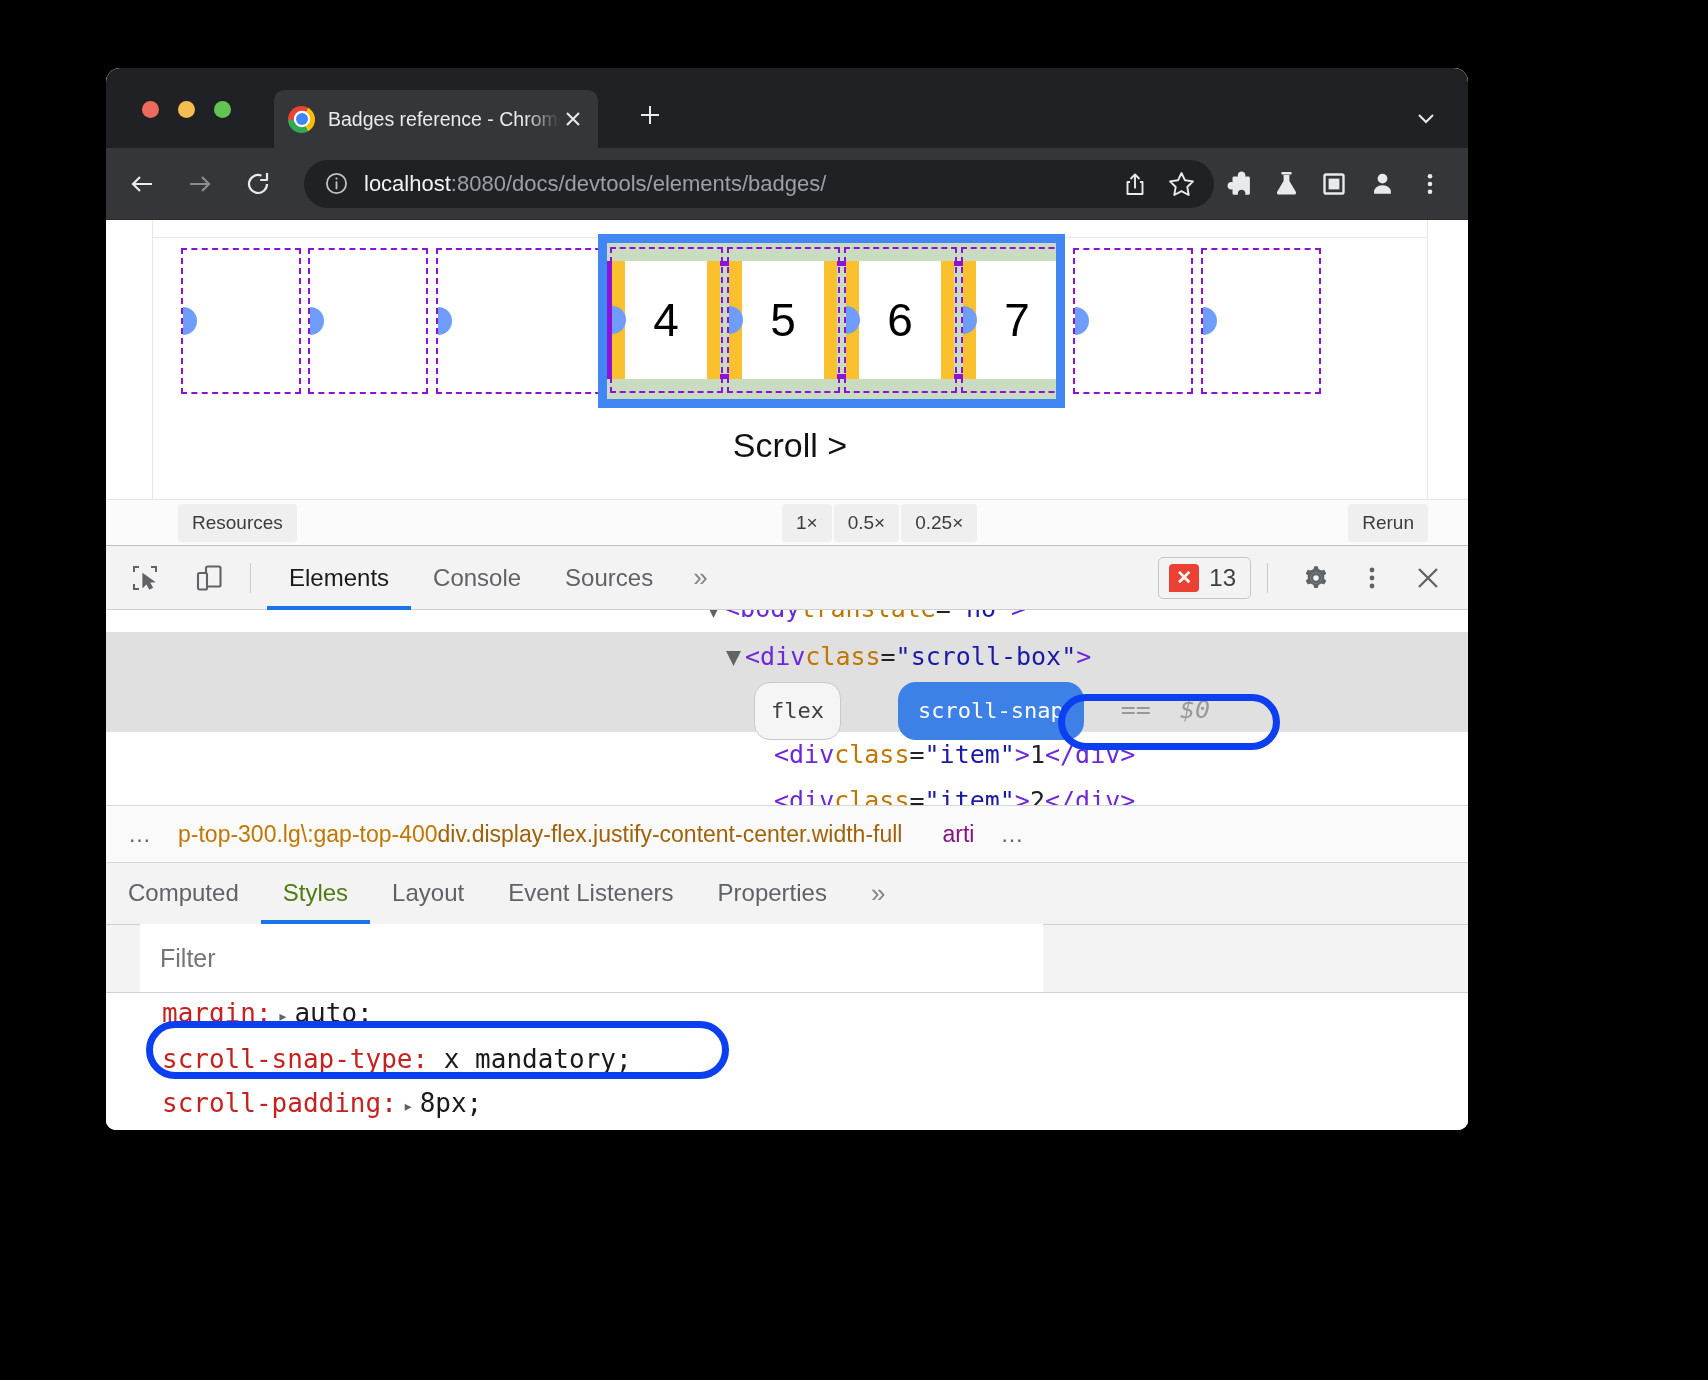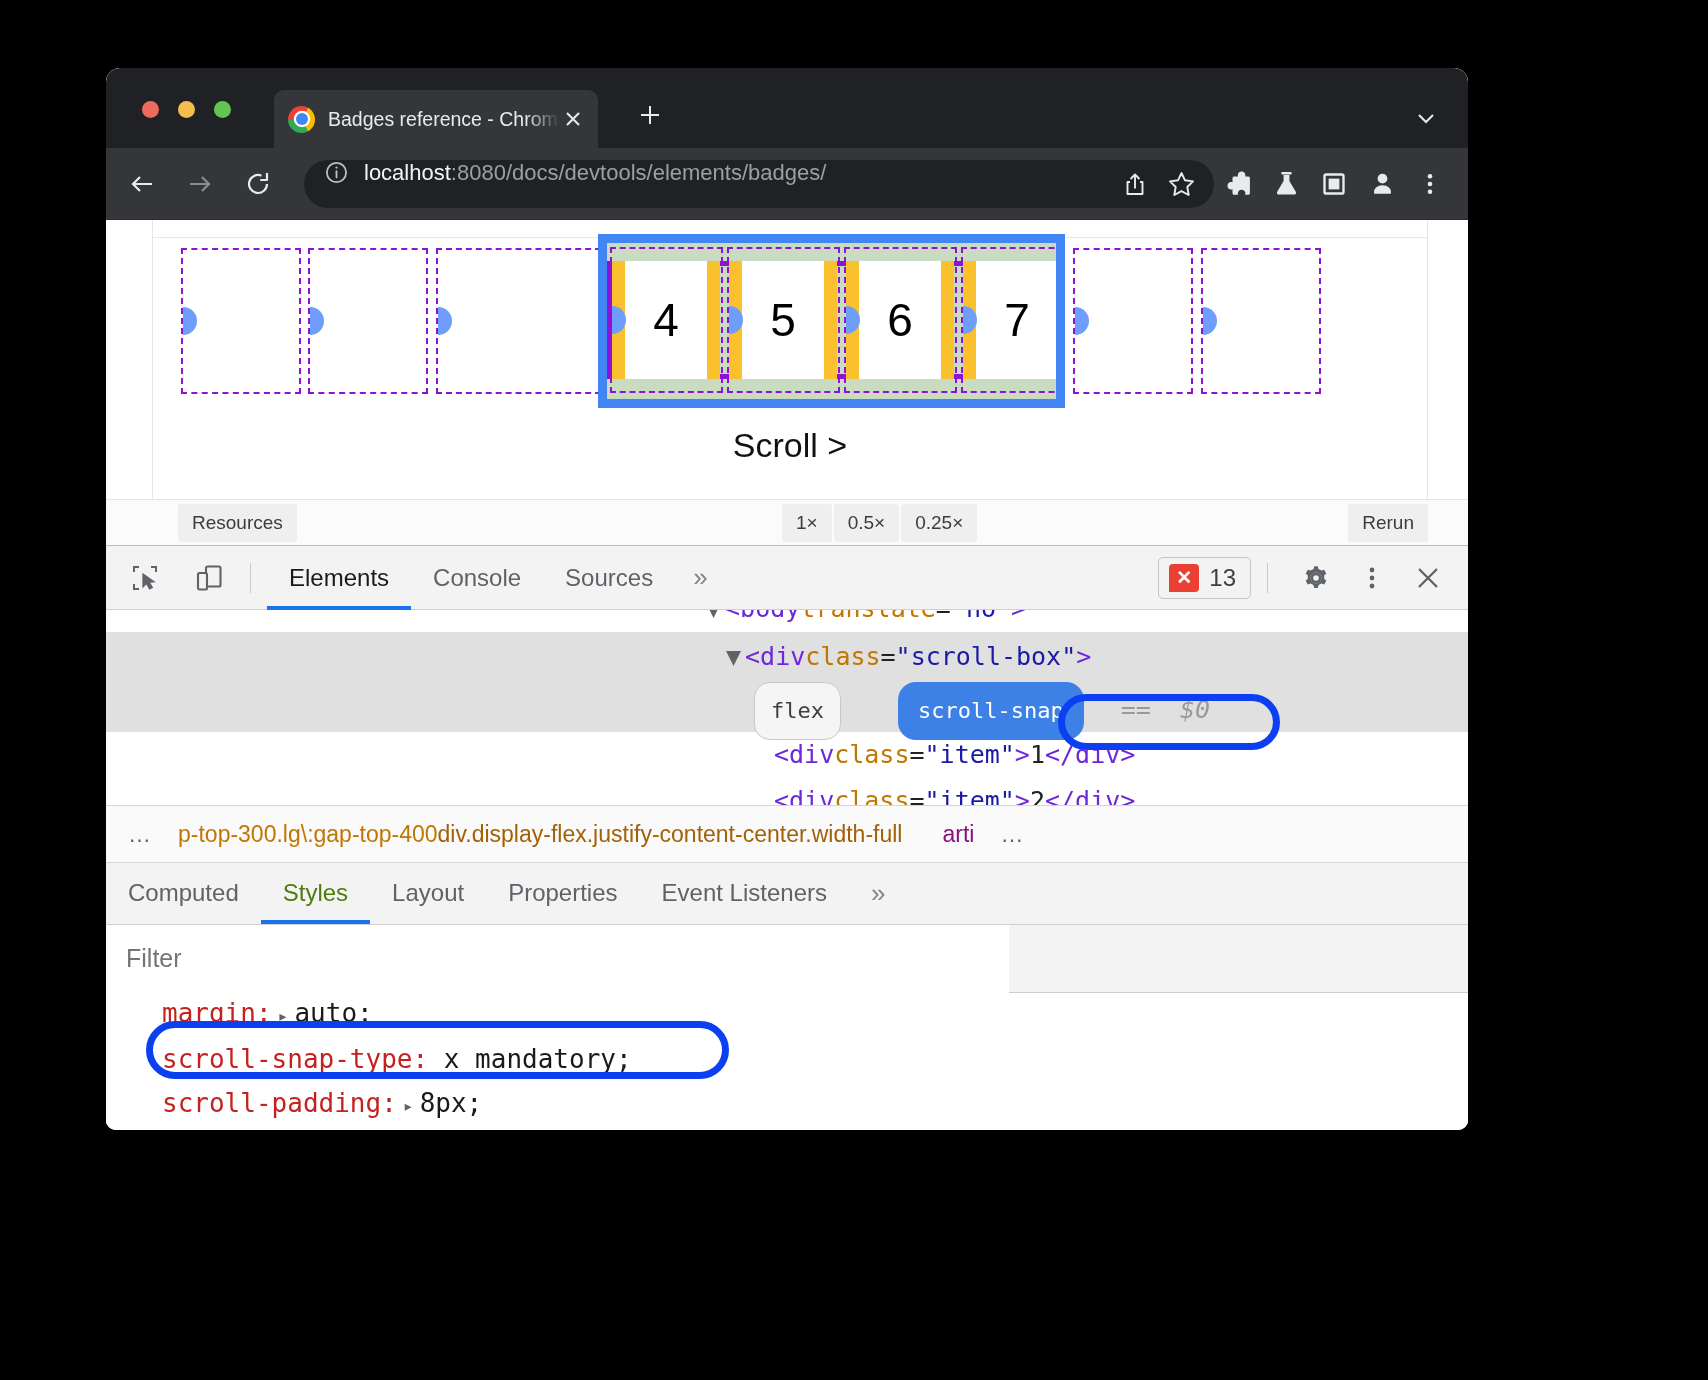--- a/index.html
+++ b/index.html
@@ -106,21 +106,21 @@
     color: #e8eaed;
     flex: 0 0 auto;
   }
   .nav-icon-btn.dim { color: #8a8d91; }
   #omnibox {
     flex: 1 1 auto;
     height: 48px;
     margin: 0 0 0 24px;
     background: #202124;
     border-radius: 24px;
-    display: flex; 
+    display: flex; align-items: center;
     padding: 0 10px 0 20px;
     min-width: 0;
   }
   #omnibox-url {
     margin-left: 15px;
     font-size: 22px;
     color: #9aa0a6;
     white-space: nowrap;
     overflow: hidden;
     flex: 1 1 auto;
@@ -405,21 +405,21 @@
     height: 4px; background: #1a73e8;
   }
   .side-tab.more { font-size: 26px; color: #80868b; }
 
   
   #filter-row {
     position: relative;
     height: 68px;
     background: #f3f3f3;
     border-bottom: 1px solid #cfcfcf;
-    display: flex; align-items: center;
+    display: flex; align-items: flex-end; padding-left: 34px;
   }
   #filter-input {
     width: 903px; height: 68px;
     background: #fff;
     border: none;
     font-size: 25px;
     color: #3c4043;
     padding: 0 20px;
     font-family: "Liberation Sans", sans-serif;
   }
@@ -733,22 +733,22 @@
       <span id="crumb-1" class="crumb">p-top-300.lg\:gap-top-400</span>
       <span id="crumb-2" class="crumb">div.display-flex.justify-content-center.width-full</span>
       <span id="crumb-3" class="crumb">arti</span>
       <span id="crumb-dots-r" class="crumb">…</span>
     </div>
 
     <div id="side-tabs">
       <div class="side-tab">Computed</div>
       <div class="side-tab active">Styles</div>
       <div class="side-tab">Layout</div>
+      <div class="side-tab">Event Listeners</div>
       <div class="side-tab">Properties</div>
-      <div class="side-tab">Event Listeners</div>
       <div class="side-tab more">»</div>
     </div>
 
     <div id="filter-row">
       <input id="filter-input" type="text" placeholder="Filter" style="">
     </div>
 
     <div id="styles-pane">
       <div class="css-line">
         <span class="css-prop">margin</span><span class="css-prop">:</span><span class="css-expand">▸</span><span class="css-val">auto;</span>

